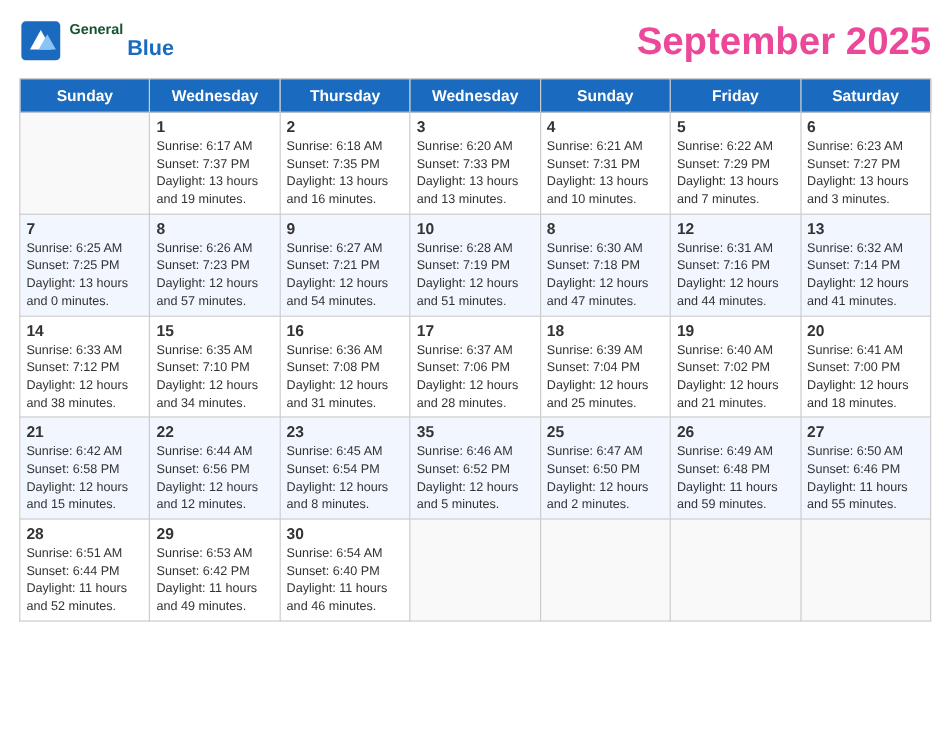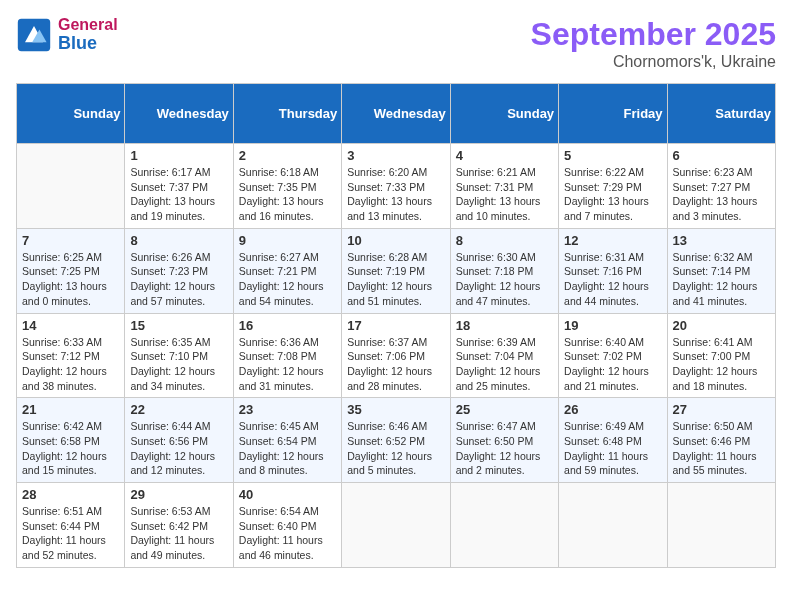--- a/index.html
+++ b/index.html
@@ -20,55 +20,56 @@
       display: flex;
       align-items: center;
       gap: 6px;
     }
     .logo-text {
       display: flex;
       flex-direction: column;
       line-height: 1.1;
     }
     .logo-general {
-      font-size: 16px;
-      font-weight: bold;
-      color: #be185d;
+      font-size: 12px;
+      font-weight: bold;
+      color: #14532d;
     }
     .logo-blue {
       font-size: 18px;
       font-weight: bold;
       color: #1a6bbf;
+      margin-left: 48px;
     }
     .logo-icon {
       width: 36px;
       height: 36px;
     }
     .title-block {
       text-align: right;
     }
     .month-title {
       font-size: 32px;
       font-weight: bold;
-      color: #8b5cf6;
+      color: #ec4899;
     }
     .subtitle {
       font-size: 16px;
       color: #555;
     }
     .calendar {
       width: 100%;
       border-collapse: collapse;
       font-size: 11px;
     }
     .calendar th {
       background: #1a6bbf;
       color: #fff;
-      padding: 22px 4px;
-      text-align: right;
+      padding: 6px 4px;
+      text-align: center;
       font-size: 13px;
       font-weight: bold;
       border: 1px solid #ccc;
     }
     .calendar td {
       border: 1px solid #ccc;
       vertical-align: top;
       padding: 4px 5px;
       width: calc(100% / 7);
       min-height: 80px;
@@ -102,21 +103,20 @@
       <polygon points="10,28 20,10 30,28" fill="white"></polygon>
       <polygon points="22,28 30,14 38,28" fill="#89c4f4" transform="translate(-4,0)"></polygon>
     </svg>
     <div class="logo-text">
       <span class="logo-general">General</span>
       <span class="logo-blue">Blue</span>
     </div>
   </div>
   <div class="title-block">
     <div class="month-title">September 2025</div>
-    <div class="subtitle">Chornomors'k, Ukraine</div>
   </div>
 </div>
 
 <table class="calendar">
   <thead>
     <tr>
     <th>Sunday</th>
         <th>Wednesday</th>
         <th>Thursday</th>
         <th>Wednesday</th>
@@ -246,21 +246,21 @@
       <tr>
         <td>
           <span class="day-number">28</span>
           <div class="day-info">Sunrise: 6:51 AM<br>Sunset: 6:44 PM<br>Daylight: 11 hours<br>and 52 minutes.</div>
         </td>
         <td>
           <span class="day-number">29</span>
           <div class="day-info">Sunrise: 6:53 AM<br>Sunset: 6:42 PM<br>Daylight: 11 hours<br>and 49 minutes.</div>
         </td>
         <td>
-          <span class="day-number">40</span>
+          <span class="day-number">30</span>
           <div class="day-info">Sunrise: 6:54 AM<br>Sunset: 6:40 PM<br>Daylight: 11 hours<br>and 46 minutes.</div>
         </td>
         <td class="empty-cell"></td>
         <td class="empty-cell"></td>
         <td class="empty-cell"></td>
         <td class="empty-cell"></td>
       </tr>
     </tbody>
 </table>
 

